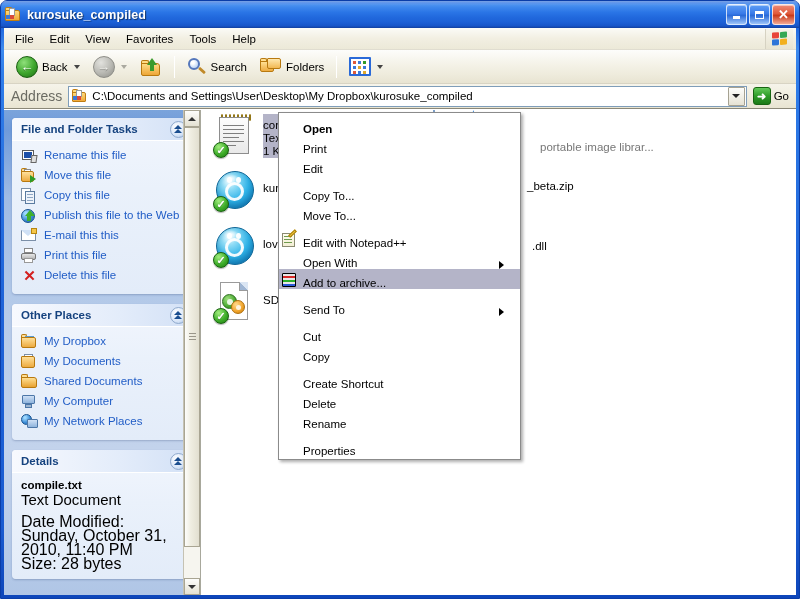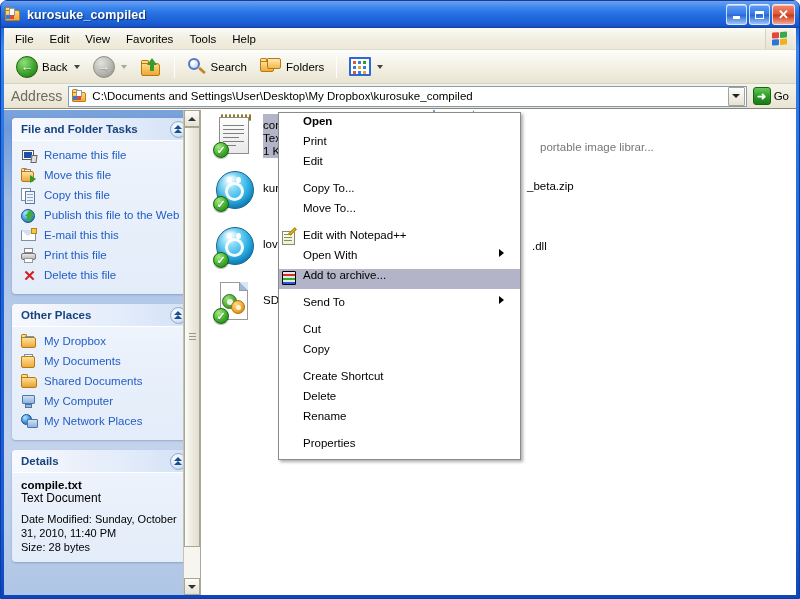--- a/index.html
+++ b/index.html
@@ -298,22 +298,22 @@
     background:linear-gradient(to bottom,#cfe0f5,#8fb4dd);border:1px solid #4d77a8;}
   .i-computer .base{position:absolute;left:4px;top:10px;width:7px;height:4px;background:#9fb6cf;border:1px solid #4d77a8;}
 
   .i-network .gl{position:absolute;left:0;top:0px;width:11px;height:11px;border-radius:50%;
     background:radial-gradient(circle at 33% 28%, #9ed9ff 10%, #3f8fd8 55%, #1c5ea8);border:1px solid #17528f;}
   .i-network .pc{position:absolute;left:6px;top:5px;width:11px;height:9px;
     background:linear-gradient(to bottom,#cfe0f5,#8fb4dd);border:1px solid #4d77a8;border-radius:1px;}
 
   .details-body { padding: 6px 9px 8px 9px; }
   .det-name { font-size: 11.5px; font-weight: bold; color: #000; }
-  .det-type { font-size: 12px; color: #000; margin-bottom: 7px; }
-  .det-line { font-size: 11px; color: #000; line-height: 14px; }
+  .det-type { font-size: 15px; color: #000; margin-bottom: 7px; }
+  .det-line { font-size: 16px; color: #000; line-height: 14px; }
 
   
   #left-scroll {
     position: absolute; right: 0; top: 0; bottom: 0; width: 17px;
     background: #f1f0e9; border-left: 1px solid #c5c2b3;
     display: flex; flex-direction: column;
   }
   .sb-arrow {
     height: 17px; flex: none;
     background: linear-gradient(to bottom, #fdfdfb, #e4e1d2);
@@ -409,21 +409,21 @@
 
   
   #ctxmenu {
     position: absolute; left: 289px; top: 122px; width: 243px;
     background: #fff; border: 1px solid #8b8b8b;
     box-shadow: 2px 2px 3px rgba(0,0,0,.32);
     padding: 2px 0; z-index: 50;
     font-size: 11.5px;
   }
   .ctx-item {
-    display: flex; align-items: flex-start; height: 20px; padding: 0 16px 0 0;
+    display: flex; align-items: flex-end; height: 20px; padding: 0 16px 0 0;
     cursor: default; position: relative;
   }
   .ctx-ico { width: 22px; height: 18px; flex: none; position: relative; }
   .ctx-lbl { flex: 1; color: #000; padding-left: 2px; white-space: nowrap; }
   .ctx-item.bold .ctx-lbl { font-weight: bold; }
   .ctx-item.hl { background: #b4b4c8; }
   .ctx-sep { height: 1px; background: #d4d0c8; margin: 3px 2px 3px 24px; border-bottom: 1px solid #fff; }
   .ctx-arrow {
     width:0;height:0;border-top:4px solid transparent;border-bottom:4px solid transparent;
     border-left:5px solid #000; margin-left:6px;

